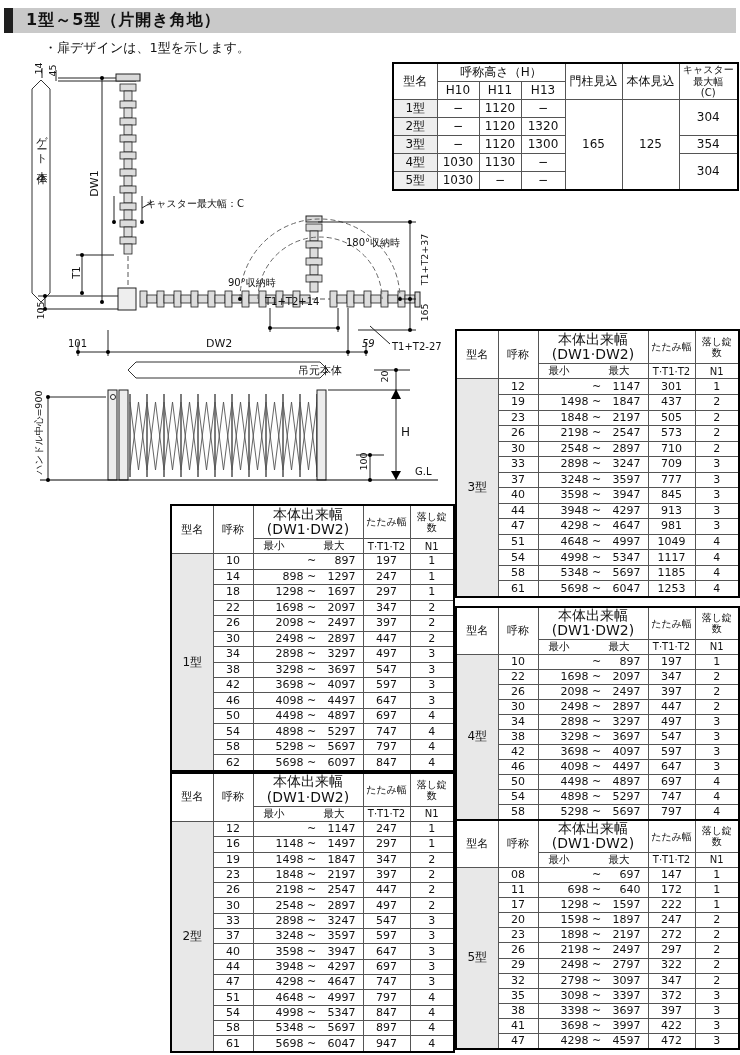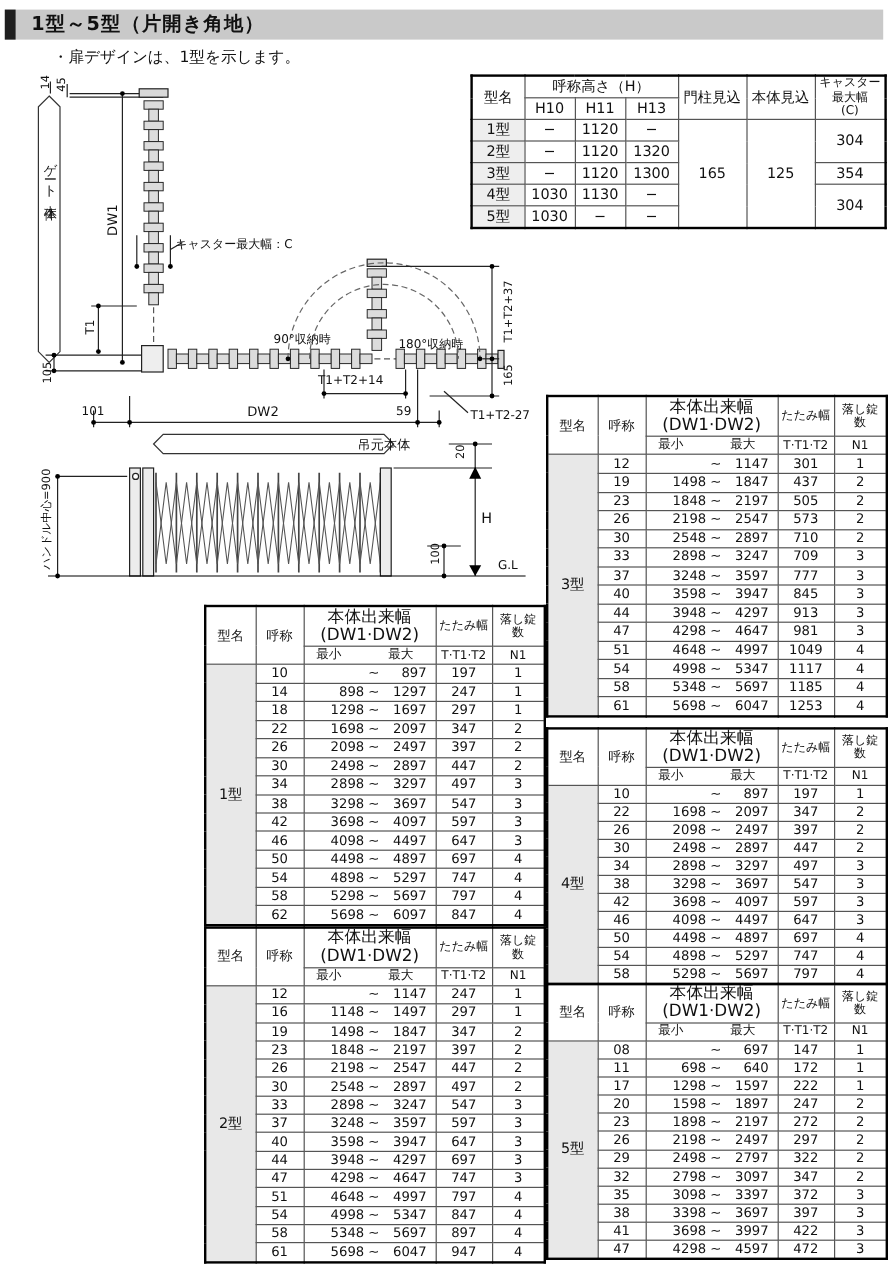--- a/index.html
+++ b/index.html
@@ -269,24 +269,24 @@
   
   <div class="rot" style="left:5px;top:7px;width:30px;">14</div>
   <div class="rot" style="left:19px;top:9px;width:30px;">45</div>
   <div class="vtext" style="left:15px;top:72px;">ゲート本体</div>
   <div class="rot" style="left:56px;top:121px;width:40px;font-size:11px;">DW1</div>
   <div class="dlabel" style="left:128px;top:141px;">キャスター最大幅：C</div>
   <div class="rot" style="left:43px;top:211px;width:30px;font-size:10px;">T1</div>
   <div class="rot" style="left:7px;top:249px;width:30px;">105</div>
   <div class="dlabel" style="left:50px;top:282px;">101</div>
   <div class="dlabel" style="left:188px;top:281px;font-size:11px;">DW2</div>
-  <div class="dlabel" style="left:312px;top:282px;">59</div>
-  <div class="dlabel" style="left:247px;top:256px;">T1+T2+14</div>
+  <div class="dlabel" style="left:344px;top:282px;font-style:italic;">59</div>
+  <div class="dlabel" style="left:247px;top:240px;">T1+T2+14</div>
   <div class="dlabel" style="left:374px;top:285px;">T1+T2-27</div>
-  <div class="dlabel" style="left:314px;top:180px;margin-top:44px;">180°収納時</div>
+  <div class="dlabel" style="left:328px;top:180px;">180°収納時</div>
   <div class="dlabel" style="left:210px;top:220px;">90°収納時</div>
   <div class="rot" style="left:371px;top:198px;width:70px;">T1+T2+37</div>
   <div class="rot" style="left:391px;top:251px;width:30px;">165</div>
   <div class="dlabel" style="left:124px;top:307px;width:200px;text-align:right;font-size:11px;">吊元本体</div>
   <div class="rot" style="left:-31px;top:370px;width:104px;">ハンドル中心=900</div>
   <div class="dlabel" style="left:383px;top:369px;font-size:12px;">H</div>
   <div class="rot" style="left:351px;top:315px;width:30px;">20</div>
   <div class="rot" style="left:330px;top:400px;width:30px;">100</div>
   <div class="dlabel" style="left:397px;top:410px;">G.L</div>
 </div>

